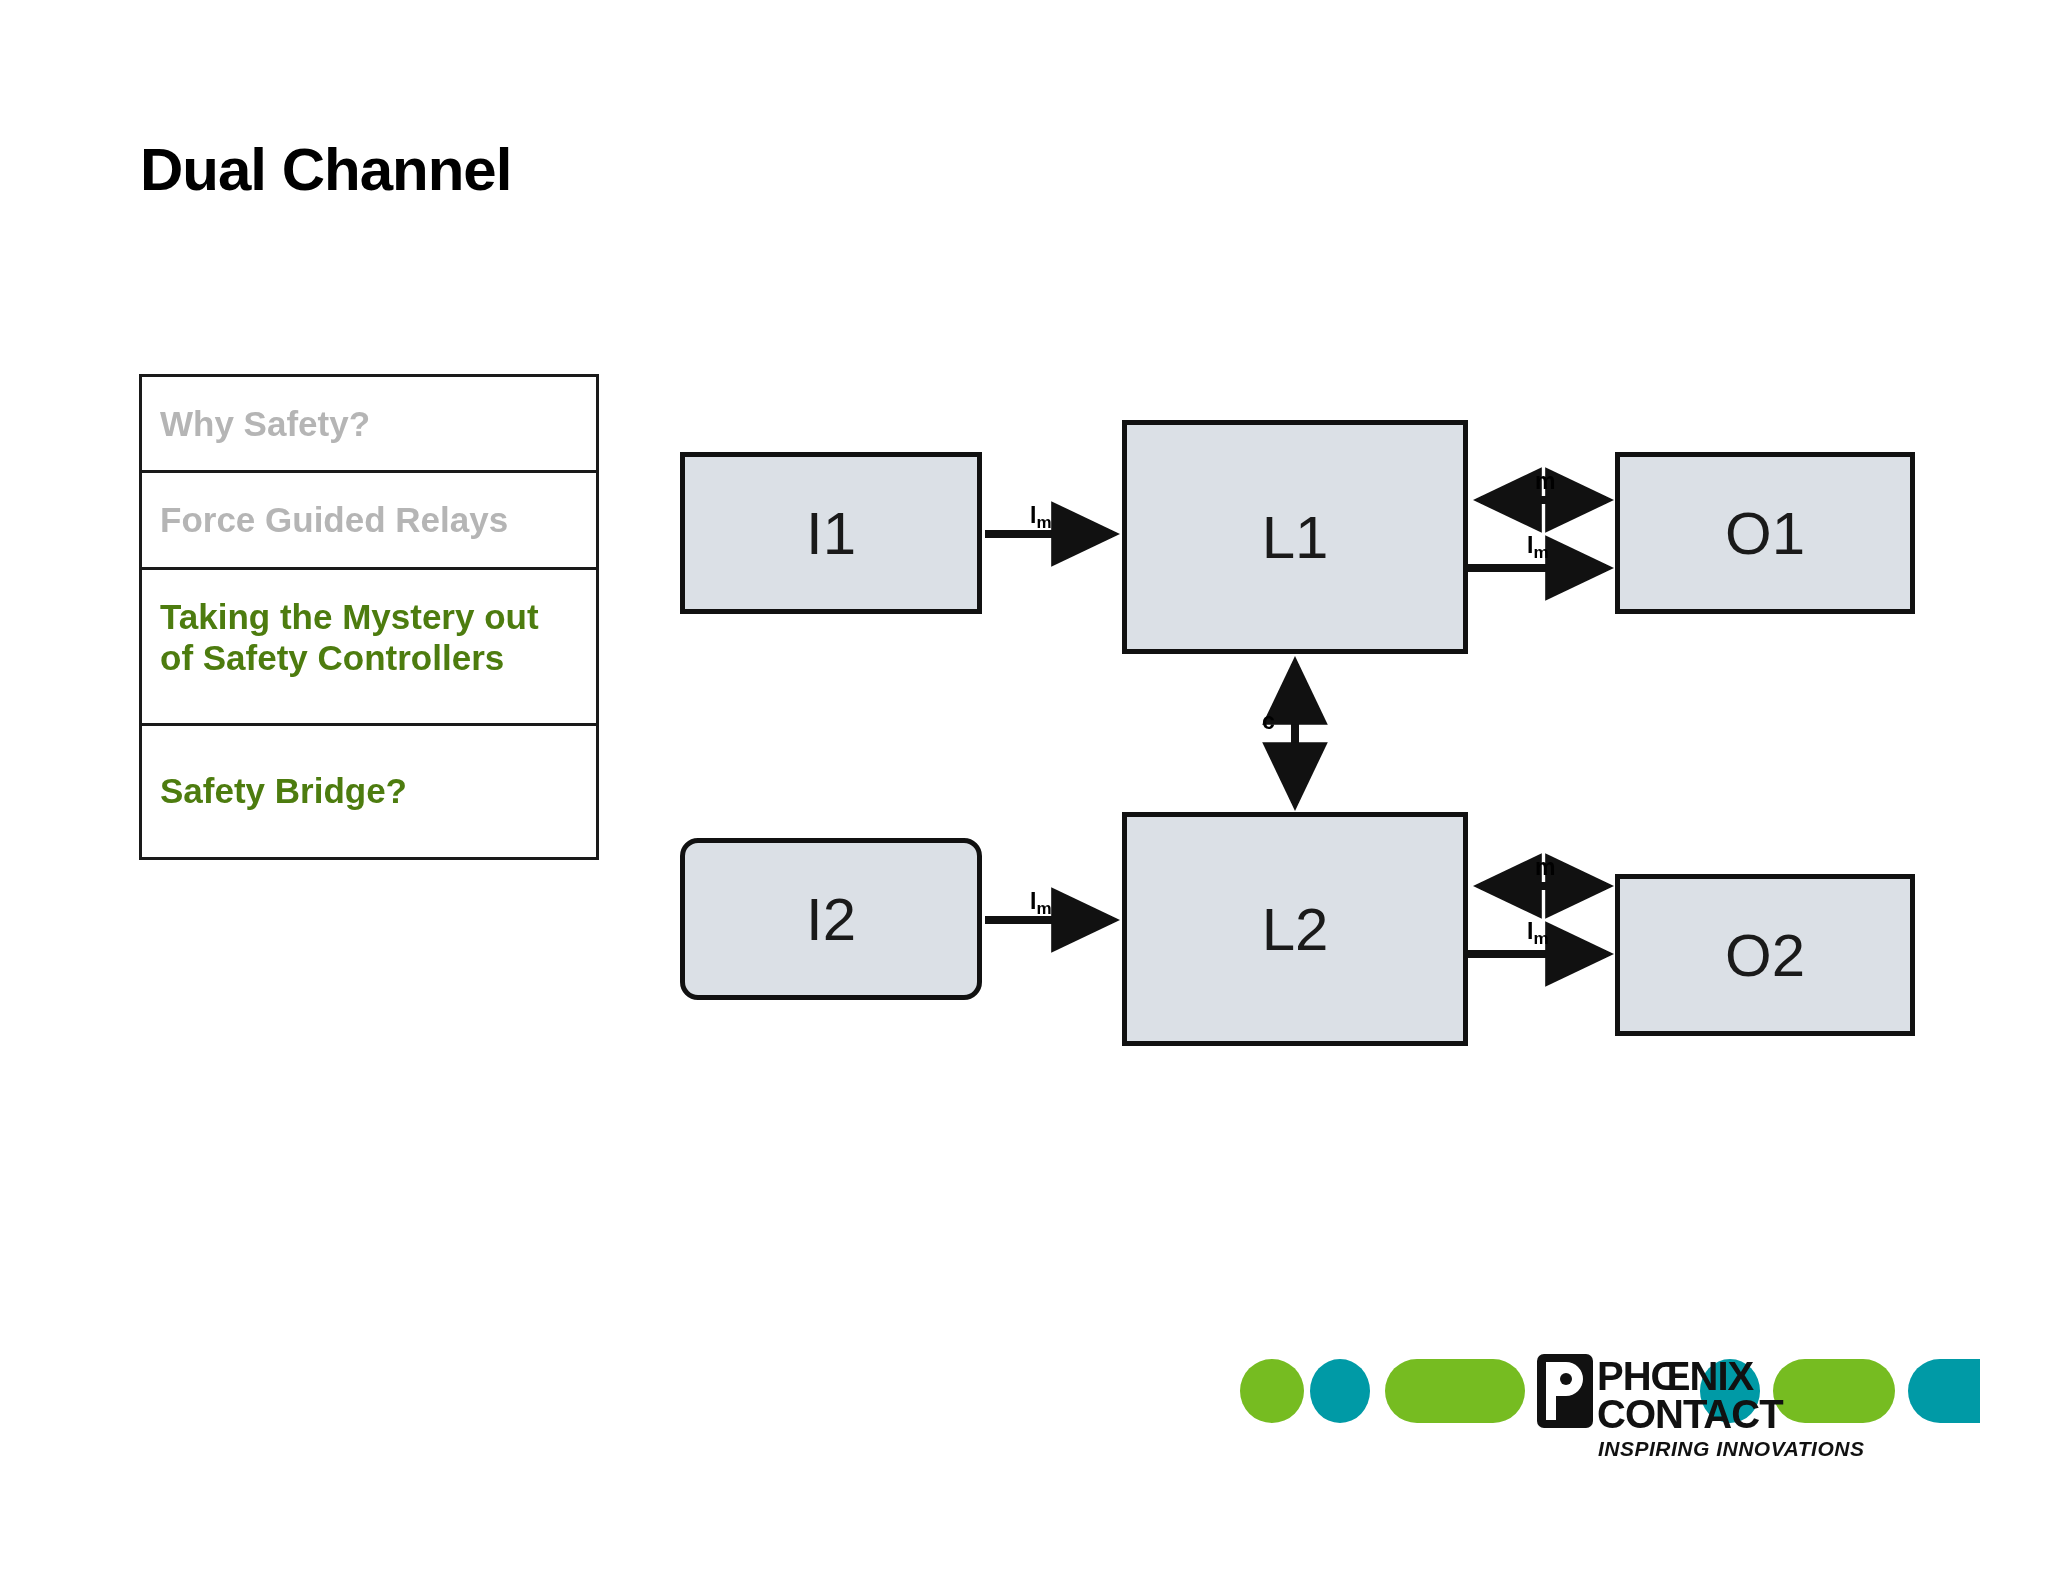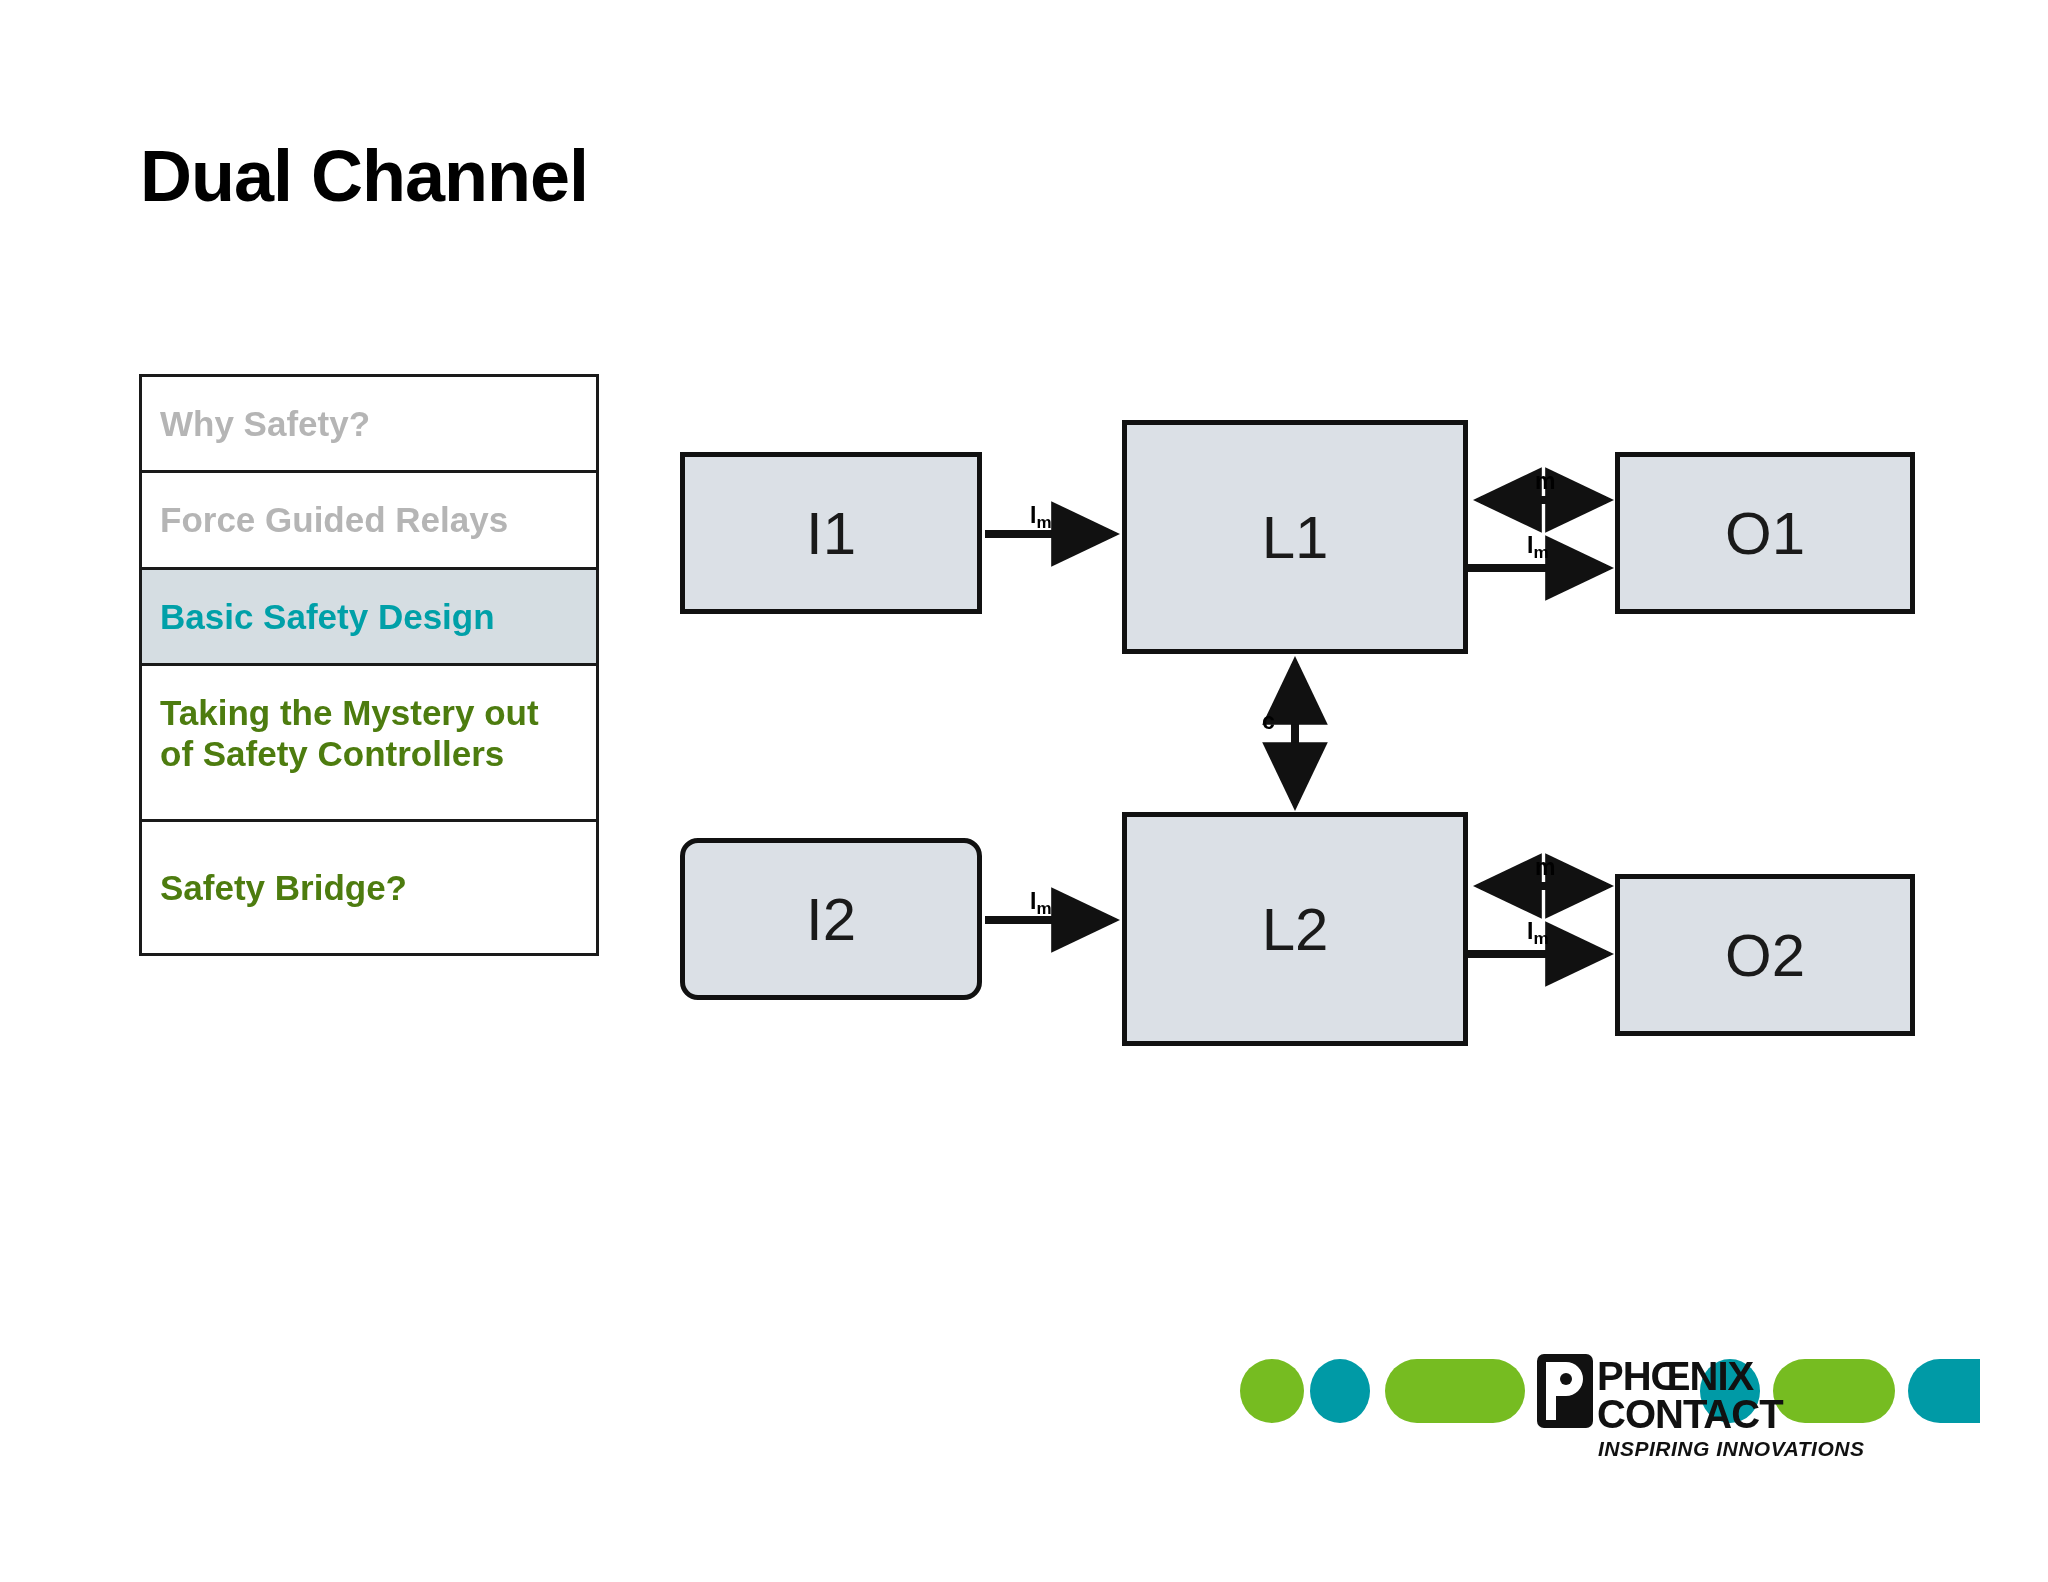--- a/index.html
+++ b/index.html
@@ -12,21 +12,21 @@
     font-family: "Liberation Sans", sans-serif;
     position: relative;
     overflow: hidden;
   }
 
   
   .slide-title {
     position: absolute;
     left: 140px;
     top: 140px;
-    font-size: 72px;
+    font-size: 60px;
     font-weight: bold;
     color: #000000;
     letter-spacing: -1px;
     line-height: 1;
   }
 
   
   .agenda {
     position: absolute;
     left: 139px;
@@ -111,23 +111,20 @@
 
 <div class="slide-title">Dual Channel</div>
 
 <div class="agenda">
   <div class="agenda-item dim">
     <span>Why Safety?</span>
   </div>
   <div class="agenda-item dim">
     <span>Force Guided Relays</span>
   </div>
-  <div class="agenda-item active">
-    <span>Basic Safety Design</span>
-  </div>
   <div class="agenda-item normal tall">
     <span>Taking the Mystery out of Safety Controllers</span>
   </div>
   <div class="agenda-item normal last">
     <span>Safety Bridge?</span>
   </div>
 </div>
 
 <div class="node node-i1">
   <span>I1</span>

